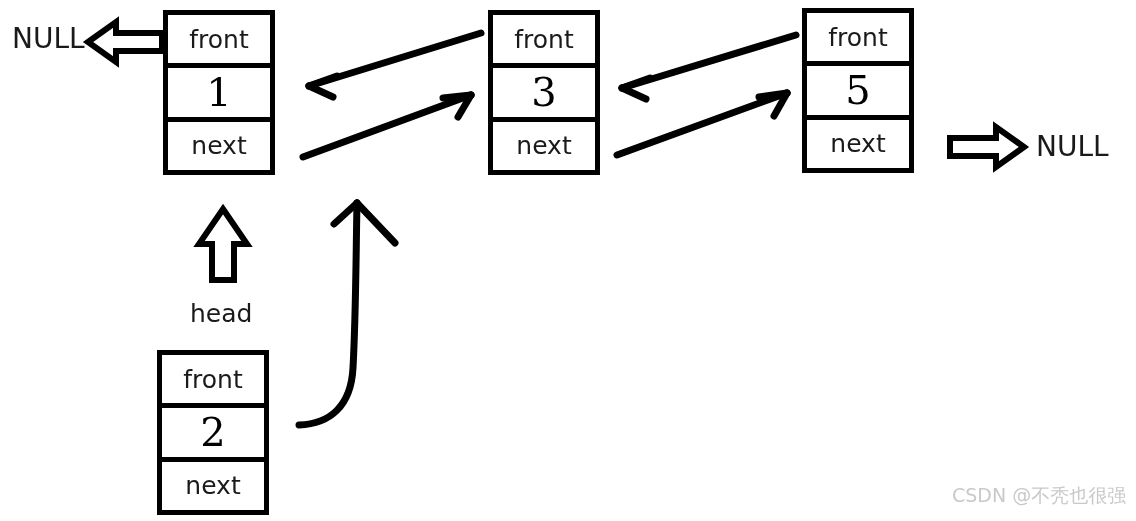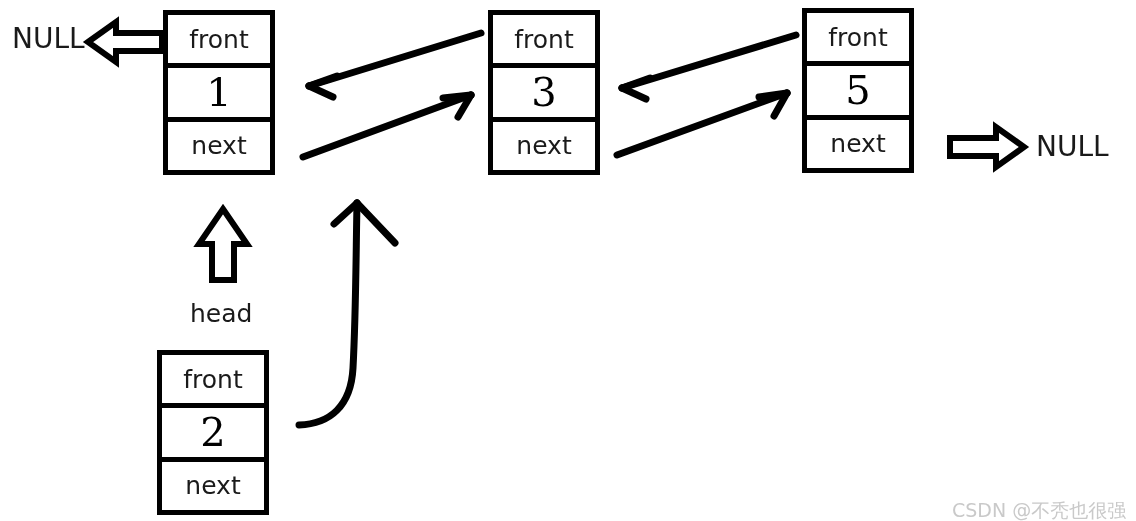--- a/index.html
+++ b/index.html
@@ -154,21 +154,21 @@
       <span class="cell-label">next</span>
     </div>
   </div>
 
   <div class="null-label" style="left:12px; top:25px;">NULL</div>
 
   <div class="null-label" style="left:1036px; top:133px;">NULL</div>
 
   <div class="head-label" style="left:190px; top:301px;">head</div>
 
-  <div class="watermark" style="left:952px; top:501px;">CSDN @不秃也很强</div>
+  <div class="watermark" style="left:952px; top:486px;">CSDN @不秃也很强</div>
 
   <svg class="overlay" viewBox="0 0 1136 521" xmlns="http://www.w3.org/2000/svg">
 
     <g>
       <path class="block-arrow" d="M 88,42 L 116,22 L 116,33 L 162,33 L 162,51 L 116,51 L 116,62 Z"></path>
     </g>
 
     <g>
       <path class="block-arrow" d="M 1024,147 L 996,127 L 996,138 L 950,138 L 950,156 L 996,156 L 996,167 Z"></path>
     </g>

